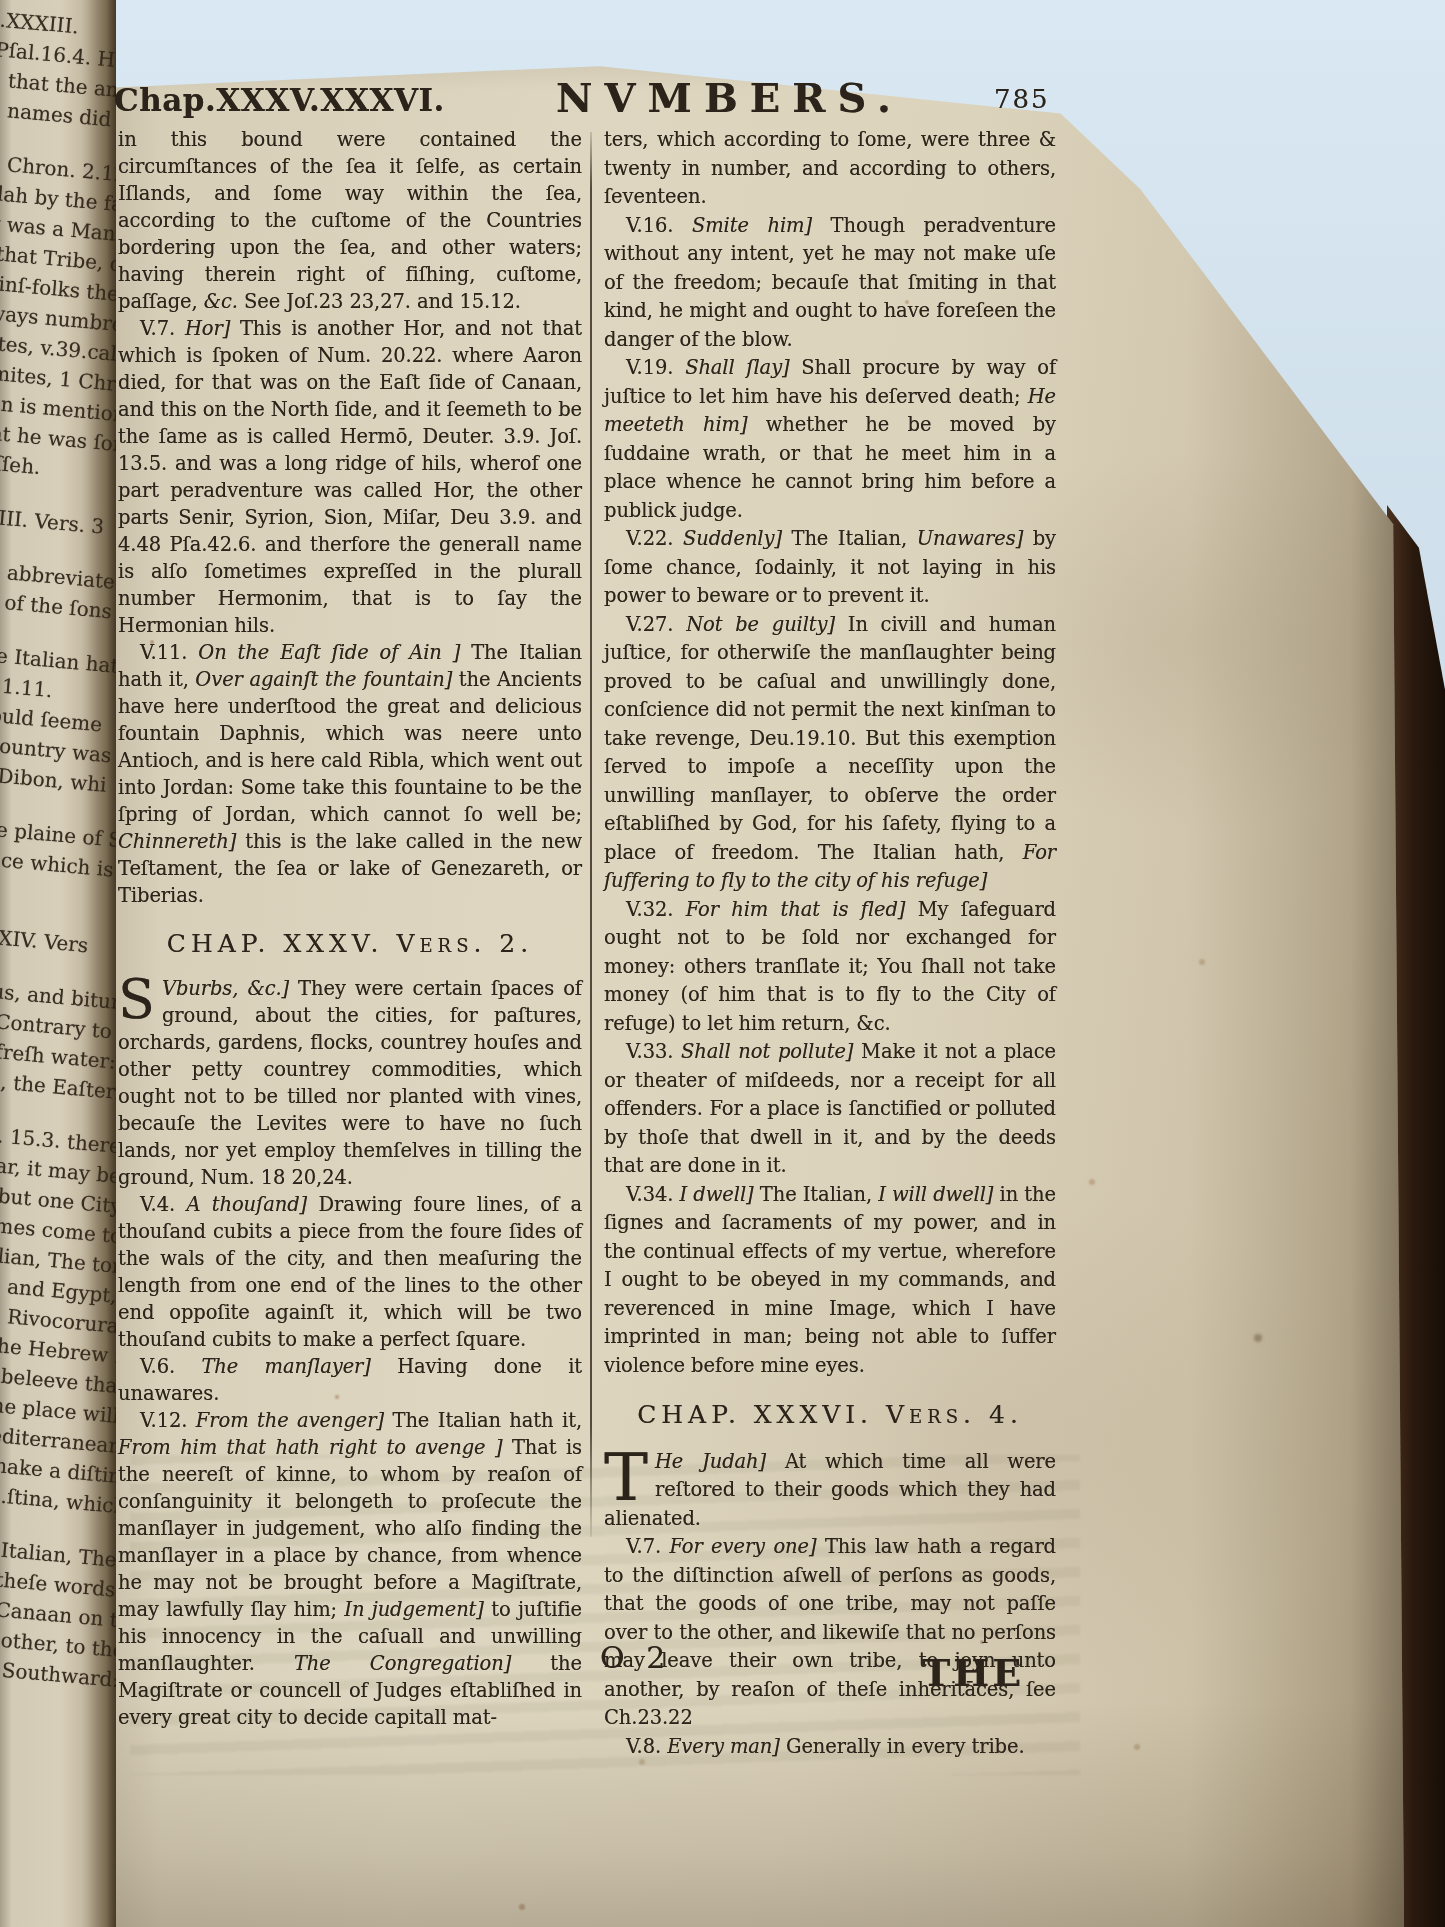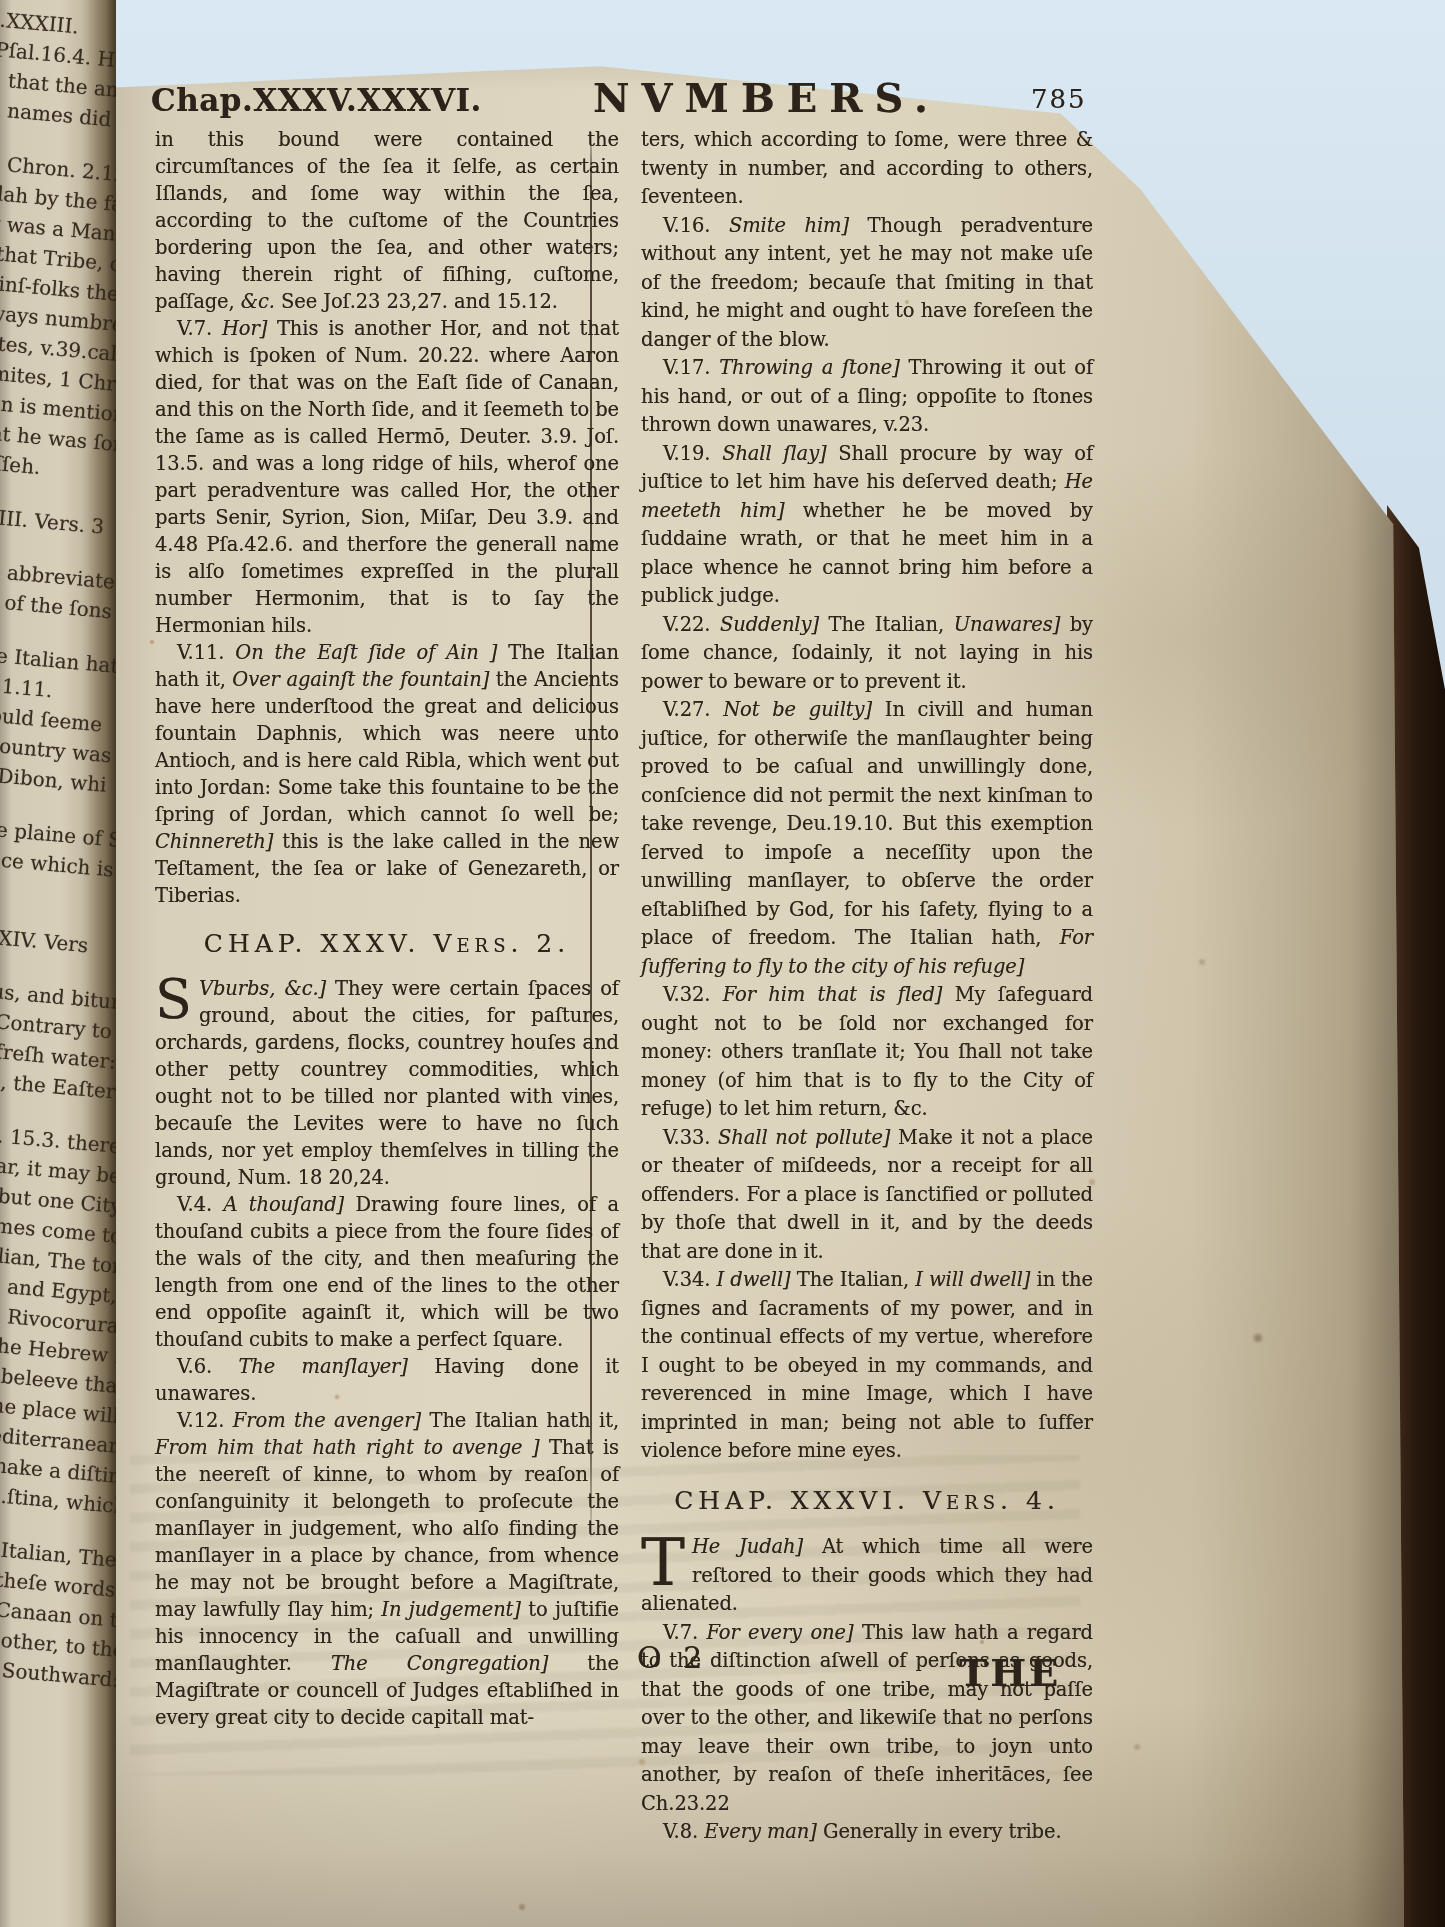--- a/index.html
+++ b/index.html
@@ -39,21 +39,21 @@
     content:"";position:absolute;inset:0;
     background:linear-gradient(90deg, rgba(40,30,18,.25) 0%, transparent 10%, transparent 70%, rgba(60,45,25,.35) 92%, rgba(35,25,12,.55) 100%);
   }
   .frags{position:absolute;left:-30px;top:2px;width:210px;}
   .frag{
     white-space:nowrap;font-size:20px;line-height:30px;height:30px;
     color:rgba(48,38,26,.93);text-shadow:0 0 1px rgba(48,38,26,.45);
     transform:rotate(5deg);transform-origin:0 50%;
   }
   .frag.gap{height:24px;}
-  .ink{color:#2c241a;text-shadow:0 0 .5px rgba(44,36,26,.55);margin-left:37px;}
+  .ink{color:#2c241a;text-shadow:0 0 .5px rgba(44,36,26,.55);}
   .hdr-chap{position:absolute;left:114px;top:82px;z-index:10;font-size:31px;font-weight:600;letter-spacing:.5px;}
   .hdr-title{position:absolute;left:556px;top:74px;z-index:10;font-size:40px;font-weight:600;letter-spacing:12px;}
   .hdr-page{position:absolute;left:994px;top:84px;z-index:10;font-size:26px;letter-spacing:2px;}
   .col{position:absolute;z-index:10;text-align:justify;font-size:19.5px;letter-spacing:-.1px;}
   .col-left{left:118px;top:126px;width:464px;line-height:27px;}
   .col-right{left:604px;top:126px;width:452px;line-height:28.5px;}
   .col p{margin:0;text-indent:22px;}
   .col p.cont{text-indent:0;}
   .col p.drop{text-indent:0;}
   .it{font-style:italic;}
@@ -169,21 +169,20 @@
     <div class="chap-heading">CHAP. XXXV. Vers. 2.</div>
     <p class=" drop"><span class="dropcap">S</span><span class="it">Vburbs, &amp;c.] </span><span>They were certain ſpaces of ground, about the cities, for paſtures, orchards, gardens, flocks, countrey houſes and other petty countrey commodities, which ought not to be tilled nor planted with vines, becauſe the Levites were to have no ſuch lands, nor yet employ themſelves in tilling the ground, Num. 18 20,24.</span></p>
     <p class=""><span>V.4. </span><span class="it">A thouſand] </span><span>Drawing foure lines, of a thouſand cubits a piece from the foure ſides of the wals of the city, and then meaſuring the length from one end of the lines to the other end oppoſite againſt it, which will be two thouſand cubits to make a perfect ſquare.</span></p>
     <p class=""><span>V.6. </span><span class="it">The manſlayer] </span><span>Having done it unawares.</span></p>
     <p class=""><span>V.12. </span><span class="it">From the avenger] </span><span>The Italian hath it, </span><span class="it">From him that hath right to avenge ] </span><span>That is the neereſt of kinne, to whom by reaſon of conſanguinity it belongeth to proſecute the manſlayer in judgement, who alſo finding the manſlayer in a place by chance, from whence he may not be brought before a Magiſtrate, may lawfully ſlay him; </span><span class="it">In judgement] </span><span>to juſtifie his innocency in the caſuall and unwilling manſlaughter. </span><span class="it">The Congregation] </span><span>the Magiſtrate or councell of Judges eſtabliſhed in every great city to decide capitall mat-</span></p>
   </div>
 <div class="rule"></div>
 <div class="col col-right ink">
     <p class="cont"><span>ters, which according to ſome, were three &amp; twenty in number, and according to others, ſeventeen.</span></p>
     <p class=""><span>V.16. </span><span class="it">Smite him] </span><span>Though peradventure without any intent, yet he may not make uſe of the freedom; becauſe that ſmiting in that kind, he might and ought to have foreſeen the danger of the blow.</span></p>
-    <p class=""><span>V.17. </span><span class="it">Throwing a ſtone] </span><span>Throwing it out of his hand, or out of a ſling; oppoſite to ſtones thrown down unawares, v.23.</span></p>
     <p class=""><span>V.19. </span><span class="it">Shall ſlay] </span><span>Shall procure by way of juſtice to let him have his deſerved death; </span><span class="it">He meeteth him] </span><span>whether he be moved by ſuddaine wrath, or that he meet him in a place whence he cannot bring him before a publick judge.</span></p>
     <p class=""><span>V.22. </span><span class="it">Suddenly] </span><span>The Italian, </span><span class="it">Unawares] </span><span>by ſome chance, ſodainly, it not laying in his power to beware or to prevent it.</span></p>
     <p class=""><span>V.27. </span><span class="it">Not be guilty] </span><span>In civill and human juſtice, for otherwiſe the manſlaughter being proved to be caſual and unwillingly done, conſcience did not permit the next kinſman to take revenge, Deu.19.10. But this exemption ſerved to impoſe a neceſſity upon the unwilling manſlayer, to obſerve the order eſtabliſhed by God, for his ſafety, flying to a place of freedom. The Italian hath, </span><span class="it">For ſuffering to fly to the city of his refuge]</span></p>
     <p class=""><span>V.32. </span><span class="it">For him that is fled] </span><span>My ſafeguard ought not to be ſold nor exchanged for money: others tranſlate it; You ſhall not take money (of him that is to fly to the City of refuge) to let him return, &amp;c.</span></p>
     <p class=""><span>V.33. </span><span class="it">Shall not pollute] </span><span>Make it not a place or theater of miſdeeds, nor a receipt for all offenders. For a place is ſanctified or polluted by thoſe that dwell in it, and by the deeds that are done in it.</span></p>
     <p class=""><span>V.34. </span><span class="it">I dwell] </span><span>The Italian, </span><span class="it">I will dwell] </span><span>in the ſignes and ſacraments of my power, and in the continual effects of my vertue, wherefore I ought to be obeyed in my commands, and reverenced in mine Image, which I have imprinted in man; being not able to ſuffer violence before mine eyes.</span></p>
     <div class="chap-heading">CHAP. XXXVI. Vers. 4.</div>
     <p class=" drop drop-big"><span class="dropcap">T</span><span class="it">He Judah] </span><span>At which time all were reſtored to their goods which they had alienated.</span></p>
     <p class=""><span>V.7. </span><span class="it">For every one] </span><span>This law hath a regard to the diſtinction aſwell of perſons as goods, that the goods of one tribe, may not paſſe over to the other, and likewiſe that no perſons may leave their own tribe, to joyn unto another, by reaſon of theſe inheritāces, ſee Ch.23.22</span></p>
     <p class=""><span>V.8. </span><span class="it">Every man] </span><span>Generally in every tribe.</span></p>

